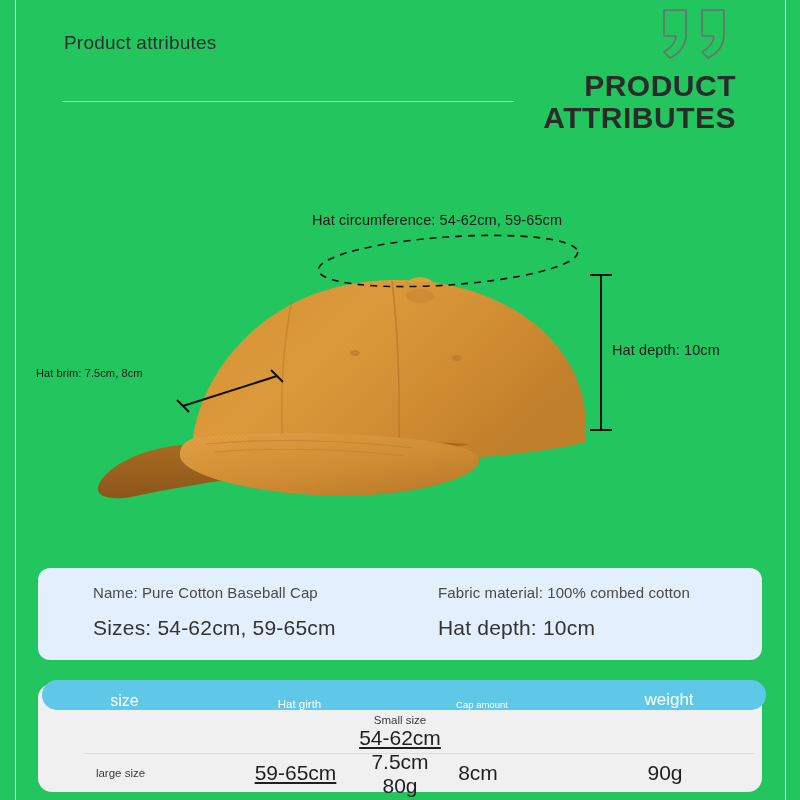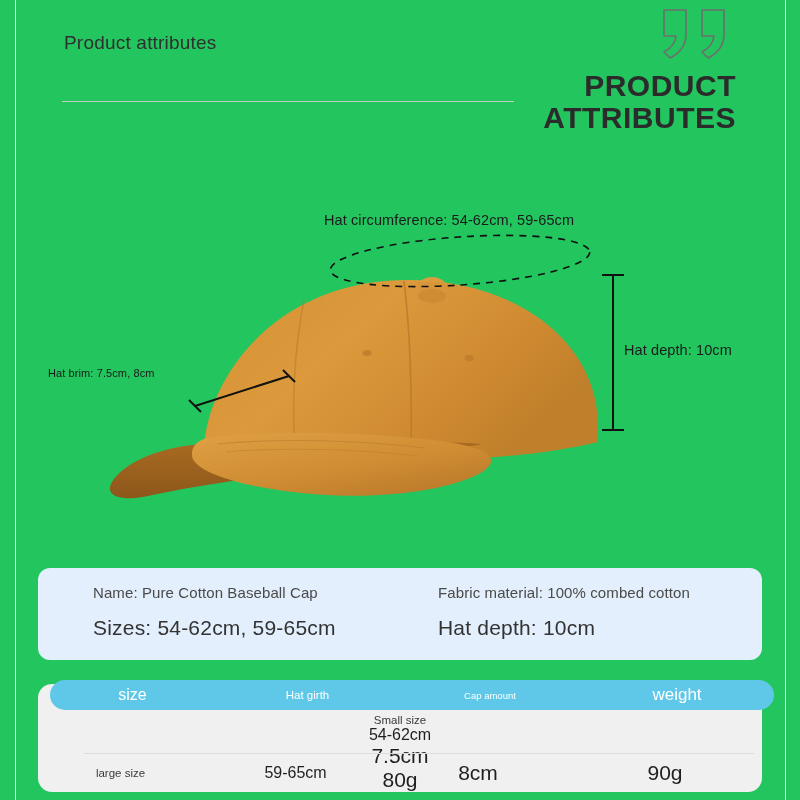--- a/index.html
+++ b/index.html
@@ -66,21 +66,21 @@
     font-weight: bold;
     line-height: 1.06;
     color: #2b2b2b;
     letter-spacing: .5px;
   }
   .hdr-big .l2 { display: block; }
 
   
   .illus {
     position: absolute;
-    left: 12px;
+    left: 0;
     top: 190px;
     width: 776px;
     height: 330px;
   }
   .illus svg { display: block; }
 
   .anno {
     position: absolute;
     font-size: 14.5px;
     color: #1b1b1b;
@@ -126,28 +126,28 @@
     position: absolute;
     left: 38px;
     top: 684px;
     width: 724px;
     height: 108px;
     background: #f0f0f0;
     border-radius: 14px;
   }
   .table-head {
     position: absolute;
-    left: 12px;
+    left: 4px;
     top: -4px;
     width: 724px;
     height: 30px;
     background: #5fc8e8;
     border-radius: 15px;
     display: flex;
-    align-items: center;
+    align-items: flex-end;
   }
   .th {
     color: #ffffff;
     text-align: center;
     white-space: nowrap;
   }
   .th.c1 { width: 165px; font-size: 16px; }
   .th.c2 { width: 185px; font-size: 11.5px; }
   .th.c3 { width: 180px; font-size: 9.5px; }
   .th.c4 { width: 194px; font-size: 17px; }
@@ -165,21 +165,21 @@
   .row-sep {
     position: absolute;
     left: 46px;
     top: 69px;
     width: 670px;
     height: 1px;
     background: #dcdcdc;
   }
   .td { text-align: center; white-space: nowrap; color: #1f1f1f; }
   .td.c1 { width: 165px; font-size: 11.5px; color: #3a3a3a; }
-  .td.c2 { width: 185px; font-size: 16px; }
+  .td.c2 { width: 185px; font-size: 21px; text-decoration: underline; }
   .td.c3 { width: 180px; font-size: 21px; }
   .td.c4 { width: 194px; font-size: 21px; }
 </style>
 </head>
 <body>
 
 <div id="page">
 
   <div class="guide left"></div>
   <div class="guide right"></div>

